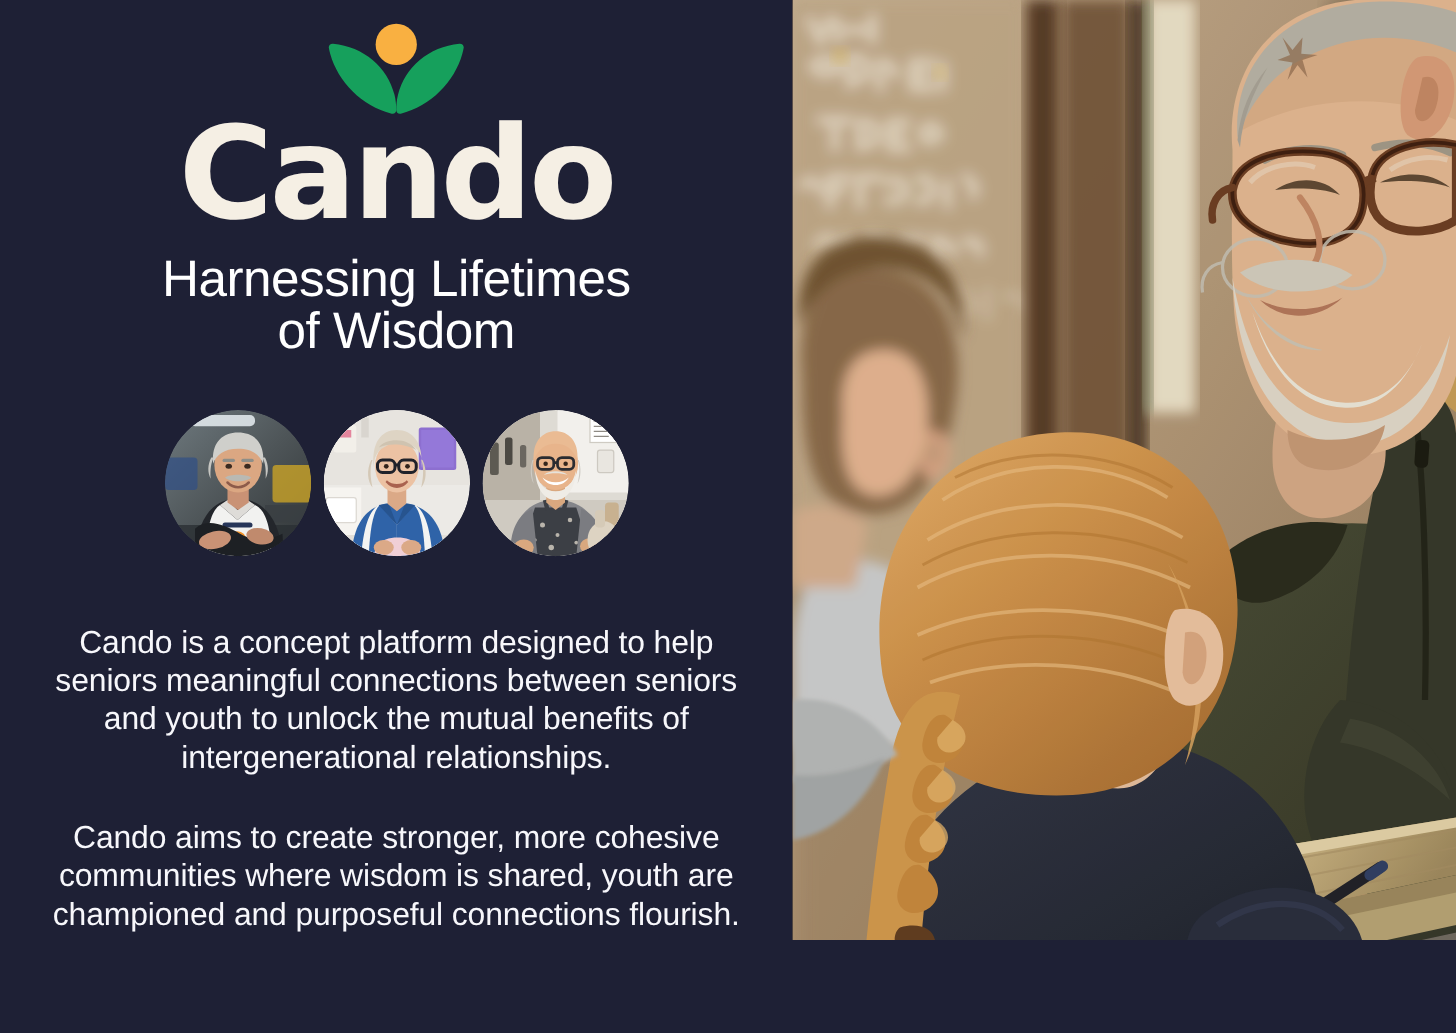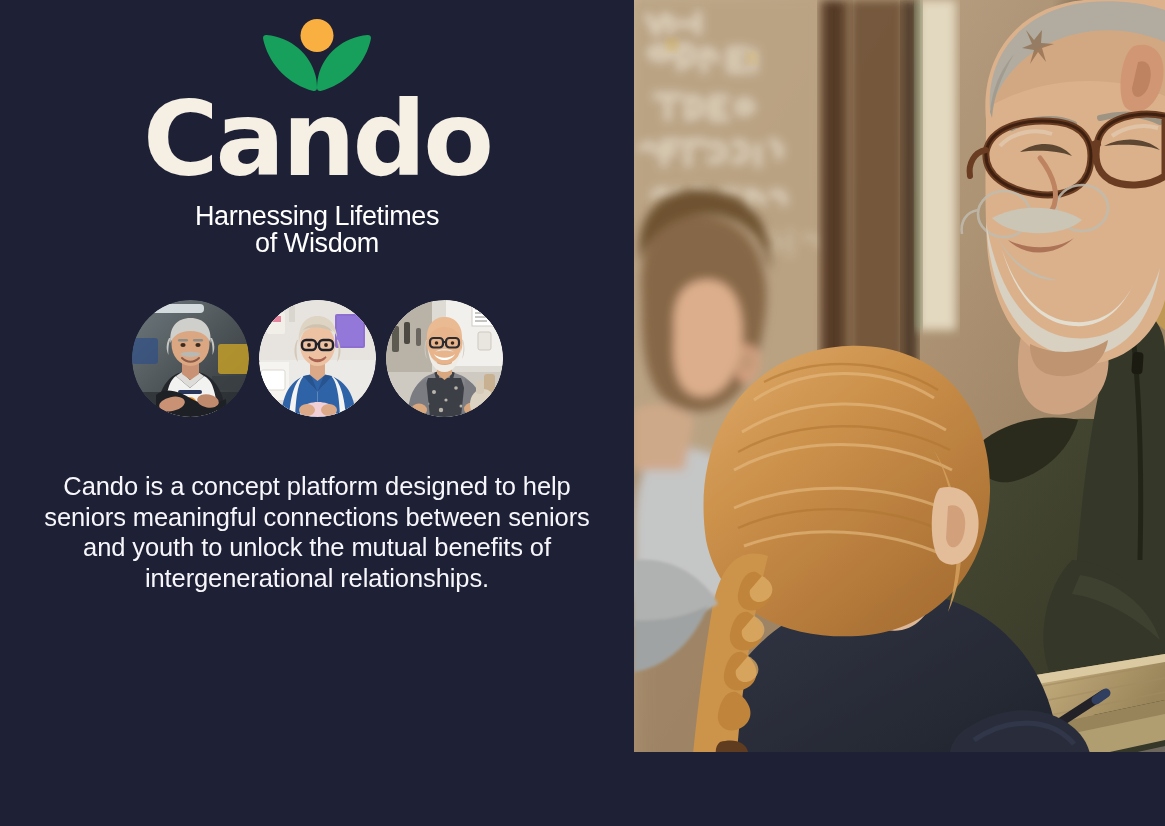--- a/index.html
+++ b/index.html
@@ -52,21 +52,21 @@
     text-align: center;
     user-select: none;
   }
 
   
   .tagline {
     margin-top: 16px;
     width: 560px;
     text-align: center;
     color: #ffffff;
-    font-size: 27px;
+    font-size: 41px;
     line-height: 1.0;
     font-weight: 400;
     letter-spacing: -0.4px;
   }
   .tagline .line { display: block; }
 
   
   .avatar-row {
     margin-top: 43px;
     display: flex;
@@ -300,20 +300,21 @@
             <path d="M42 48 C43 64 50 72 58.5 72 C67 72 74 64 75 48 C72 60 67 65 58.5 65 C50 65 45 60 42 48 Z" fill="#efece6"></path>
             <path d="M48 54 C53 59 64 59 69 54 C65 62 52 62 48 54 Z" fill="#ffffff"></path>
             <path d="M49 52 C53 48 64 48 68 52 C63 50 54 50 49 52 Z" fill="#e6e2da"></path>
           </g>
         </svg>
       </div>
     </div>
 
     <div class="copy-block">
       <p>Cando is a concept platform designed to help seniors meaningful connections between seniors and youth to unlock the mutual benefits of intergenerational relationships.</p>
+      <p>Cando aims to create stronger, more cohesive communities where wisdom is shared, youth are championed and purposeful connections flourish.</p>
     </div>
   </div>
 
   <div class="photo-panel">
     <svg viewBox="0 0 531 826" preserveAspectRatio="xMidYMid slice" aria-hidden="true">
       <defs>
         <linearGradient id="wall" x1="0" y1="0" x2="1" y2="1">
           <stop offset="0" stop-color="#cdb79b"></stop>
           <stop offset="0.45" stop-color="#b49a7c"></stop>
           <stop offset="1" stop-color="#8e7558"></stop>

